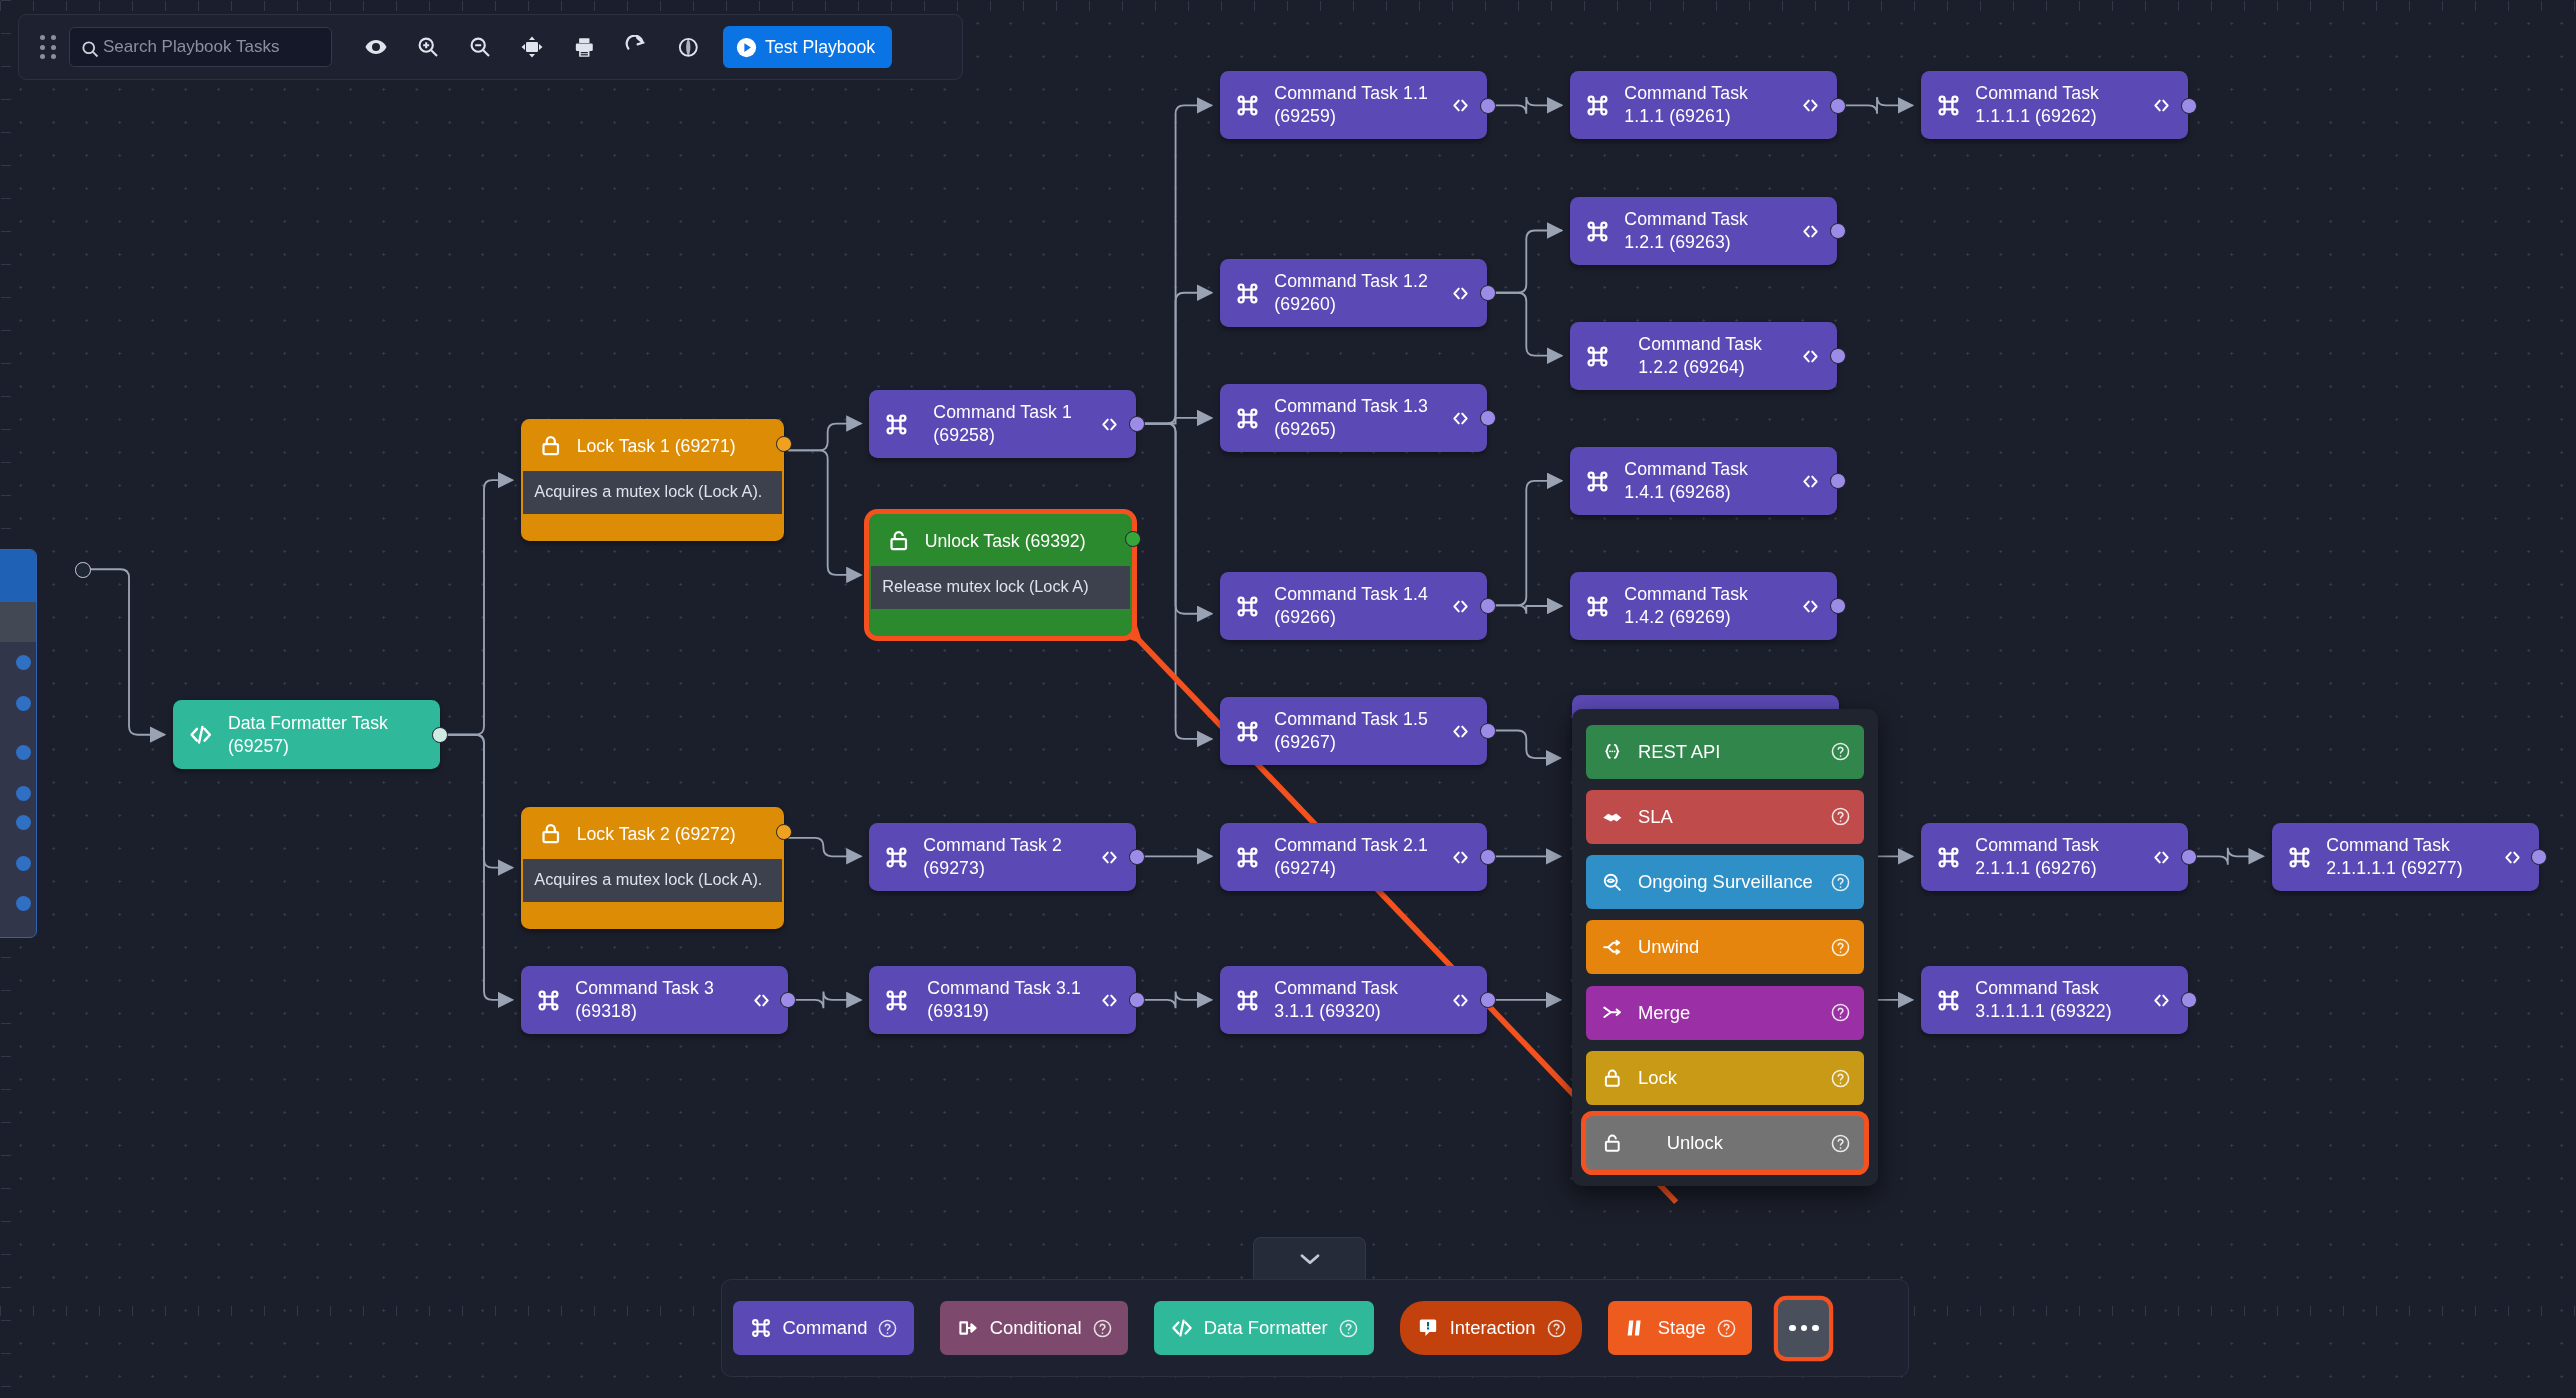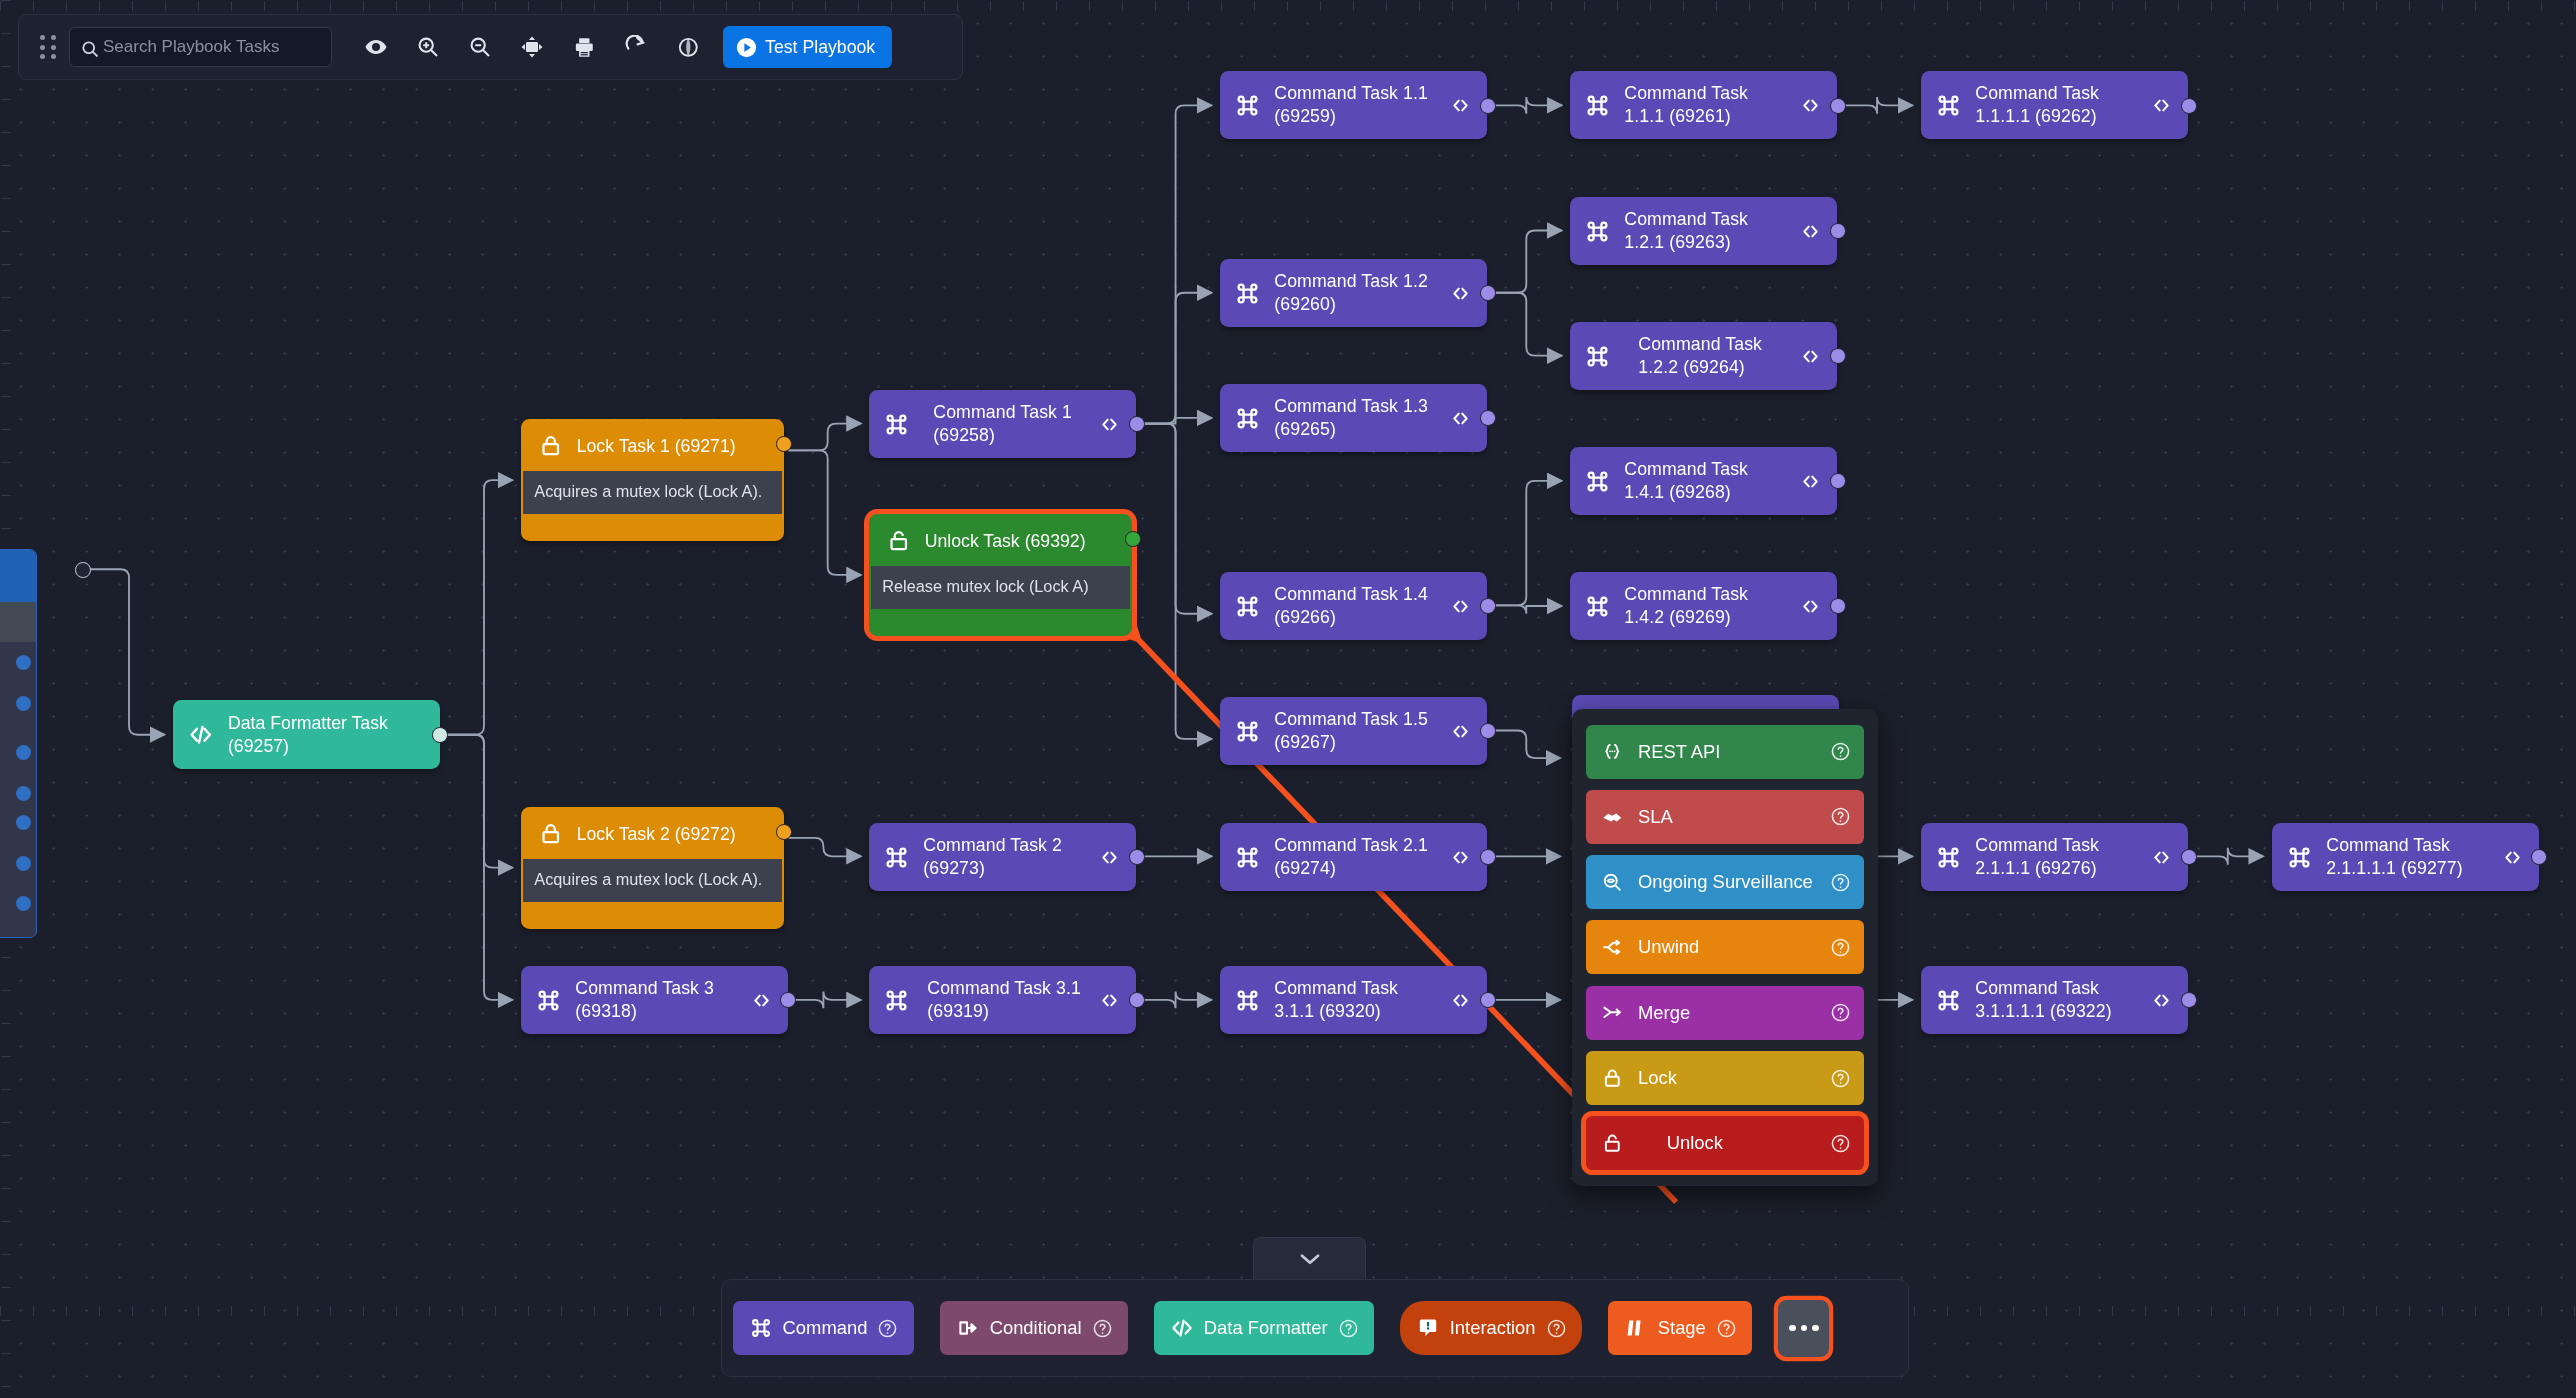--- a/index.html
+++ b/index.html
@@ -725,21 +725,21 @@
         </span>
         <span class="pi-label">Lock</span>
         <span class="pi-help">
           <svg width="21" height="21" viewBox="0 0 24 24" fill="none" stroke="#fff" stroke-width="1.8">
             <circle cx="12" cy="12" r="9.2"></circle>
             <path d="M9.4 9.3a2.7 2.7 0 015.3.7c0 1.8-2.6 2-2.6 3.8" stroke-linecap="round"></path>
             <circle cx="12" cy="17.2" r="1" fill="#fff" stroke="none"></circle>
           </svg>
         </span>
       </div>
-      <div class="popup-item selected" style="background: #b91c1c; gap: 40px;">
+      <div class="popup-item selected" style="background: #737373; gap: 40px;">
         <span class="pi-glyph">
           <svg width="22.6" height="22.6" viewBox="0 0 24 24" fill="none" stroke="#fff" stroke-width="2.1" stroke-linejoin="round">
             <rect x="5.2" y="10.4" width="13.6" height="9.4" rx="1.1"></rect>
             <path d="M8.2 10.4V7.6a3.8 3.8 0 017.6 0"></path>
           </svg>
         </span>
         <span class="pi-label">Unlock</span>
         <span class="pi-help">
           <svg width="21" height="21" viewBox="0 0 24 24" fill="none" stroke="#fff" stroke-width="1.8">
             <circle cx="12" cy="12" r="9.2"></circle>

